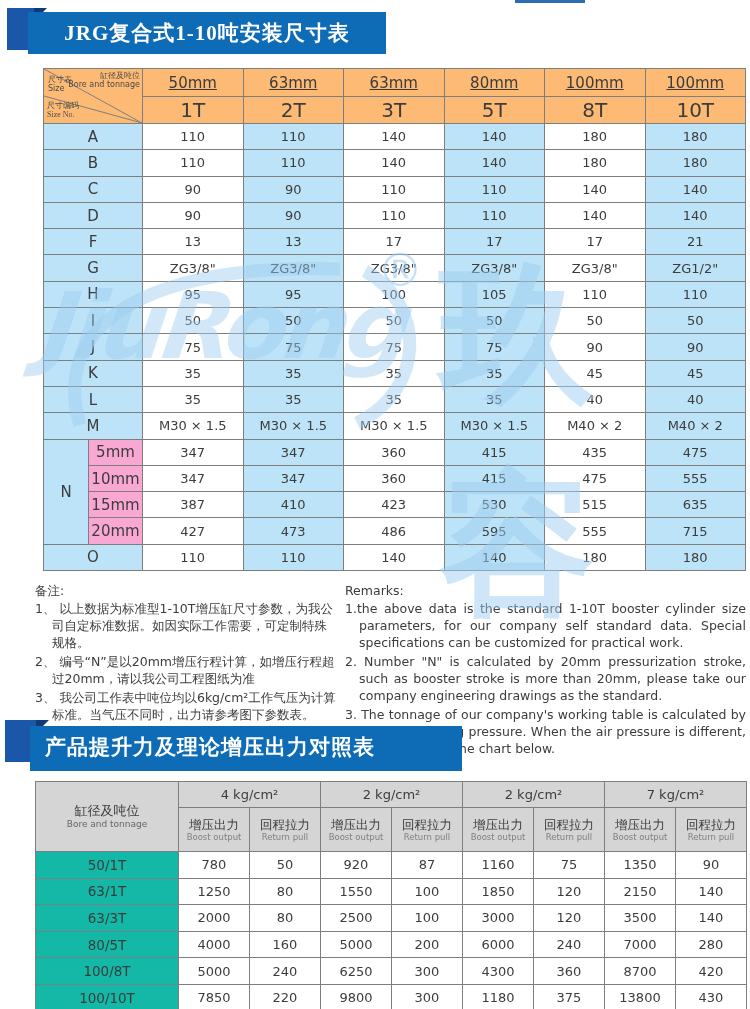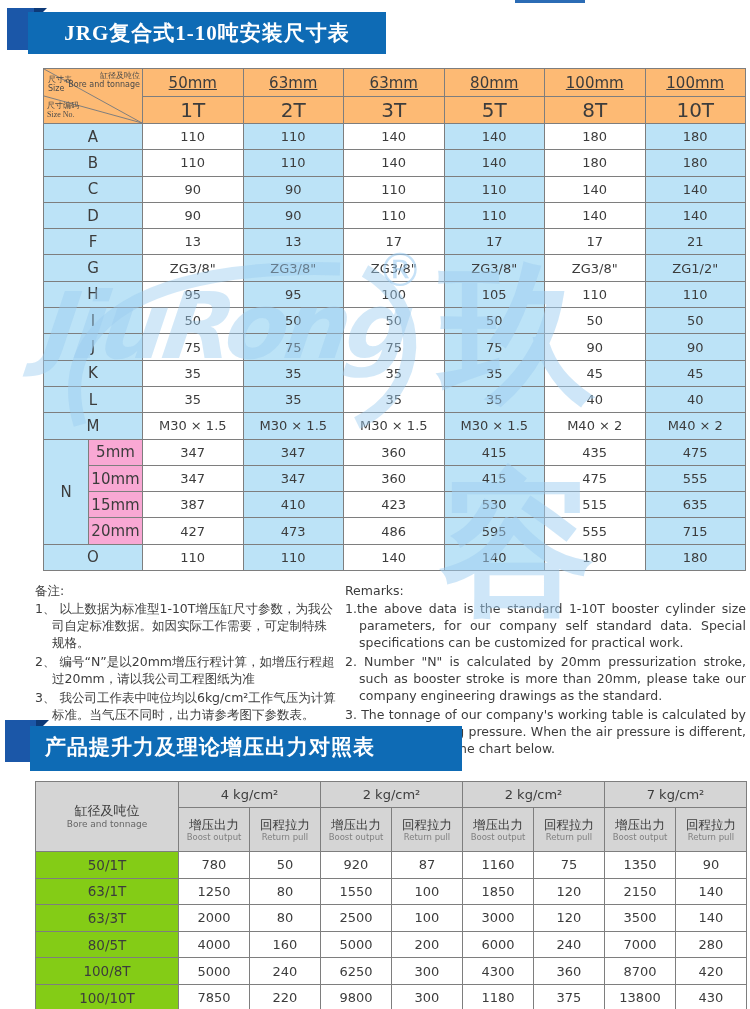--- a/index.html
+++ b/index.html
@@ -70,21 +70,21 @@
   .force{position:absolute;left:35px;top:781px;width:711px;}
   .force thead th{background:#d5d5d5;}
   .force .pr{font-size:13px;height:25px;}
   .force .subh{height:43px;margin-left:37px;}
   .force .sub-cn{font-size:12.5px;line-height:15px;color:#3c3c3c;}
   .force .sub-en{font-size:8.5px;line-height:10px;color:#808080;}
   .fcorner{background:#d5d5d5;}
   .fc-cn{font-size:13px;line-height:16px;}
   .fc-en{font-size:9px;line-height:11px;color:#666;}
   .force tbody tr{height:26.6px;}
-  .force .lbl{background:#84cc16;font-size:13.5px;}
+  .force .lbl{background:#14b8a6;font-size:13.5px;}
   .force td{font-size:13px;background:#fff;}
 </style>
 </head>
 <body>
 
 <div class="top-sliver"></div>
 
 <div class="sq sq1"></div>
 <div class="fold fold1"></div>
 <div class="banner banner1">

